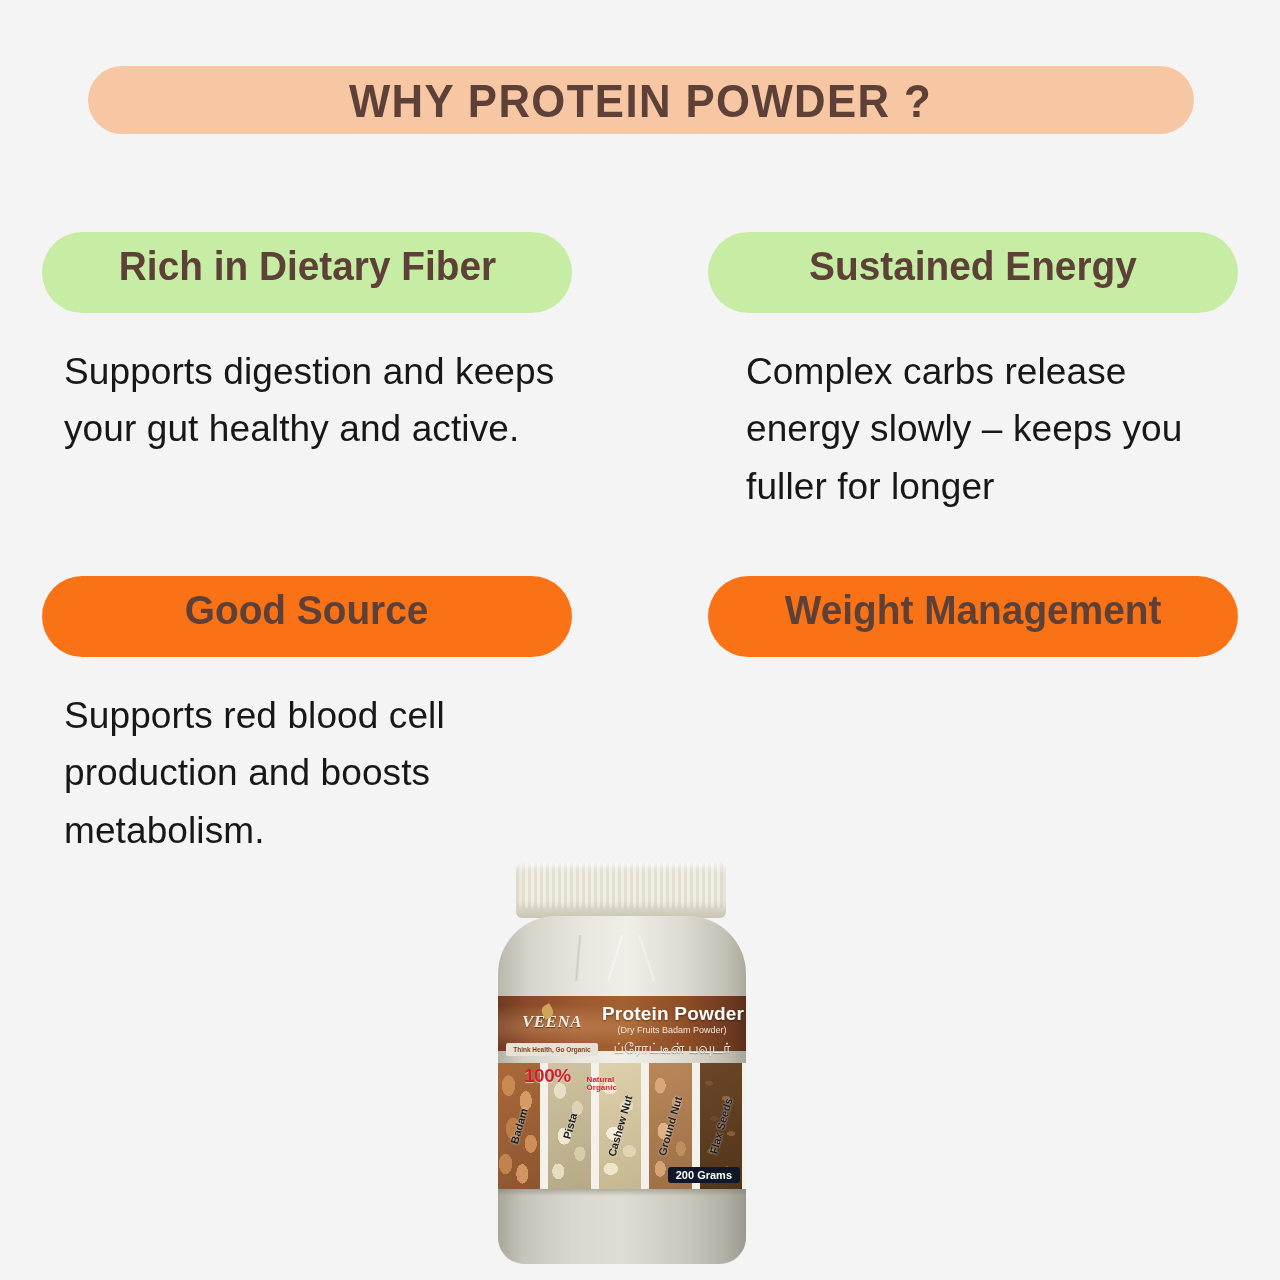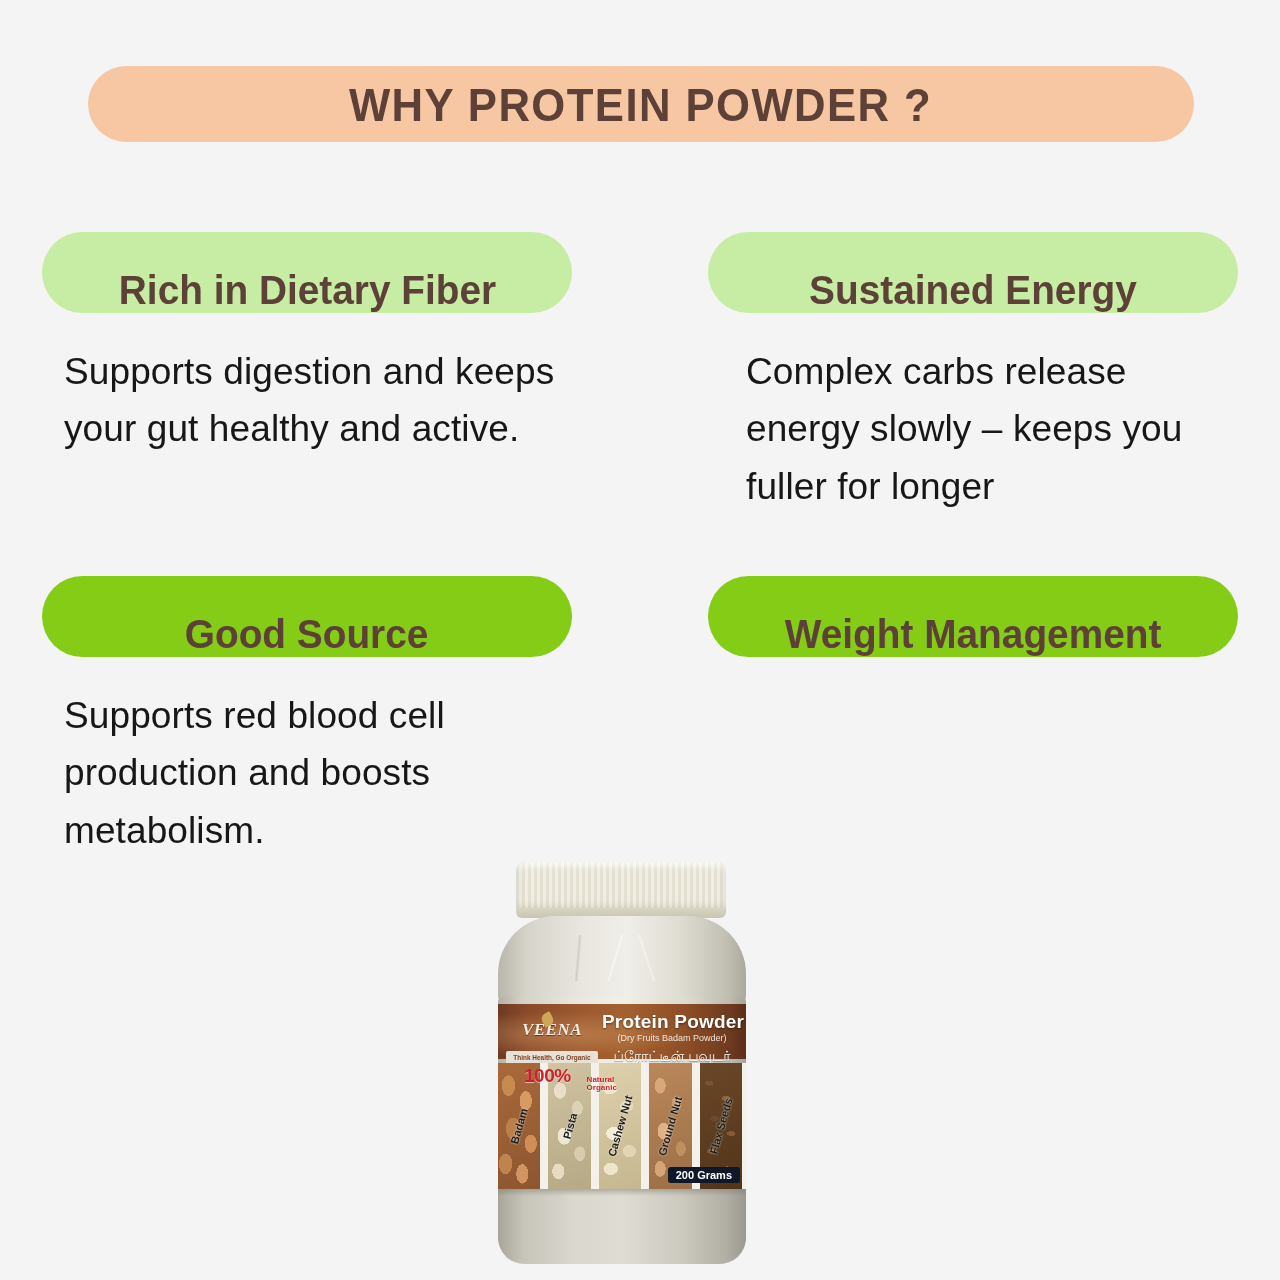--- a/index.html
+++ b/index.html
@@ -21,21 +21,21 @@
     height: 1280px;
     background: #f4f4f4;
   }
 
   
   .title-pill {
     position: absolute;
     left: 88px;
     top: 66px;
     width: 1106px;
-    height: 76px;
+    height: 68px;
     background: #f7c6a3;
     border-radius: 46px;
     display: flex;
     align-items: center;
     justify-content: center;
   }
   .title-text {
     font-family: "Liberation Sans Narrow", "Liberation Sans", sans-serif;
     font-weight: bold;
     font-size: 47px;
@@ -57,27 +57,27 @@
   }
   .card-col-left  { left: 42px;  width: 530px; }
   .card-col-right { left: 708px; width: 530px; }
   .card-row-top    { top: 0px; }
   .card-row-bottom { top: 344px; }
 
   .pill {
     height: 81px;
     border-radius: 41px;
     display: flex;
-    align-items: flex-end;
+    align-items: flex-start;
     justify-content: center;
     box-sizing: border-box;
-    padding: 0 14px;
+    padding: 12px 14px;
   }
   .pill-green { background: #c6eda3; }
-  .pill-peach { background: #84cc16; }
+  .pill-peach { background: #f97316; }
 
   .pill-label {
     font-family: "Liberation Sans Narrow", "Liberation Sans", sans-serif;
     font-weight: bold;
     font-size: 40px;
     color: #5d4138;
     white-space: nowrap;
     transform: scaleX(0.97);
   }
 
@@ -159,21 +159,21 @@
     background: linear-gradient(90deg,
       #b3b0a4 0%, #d4d2c7 10%, #e9e7df 32%,
       #f0efe9 50%, #dddace 76%, #bfbcb0 93%, #a7a499 100%);
     border-radius: 6px 6px 26px 26px;
   }
 
   
   .label-band {
     position: absolute;
     left: 4px;
-    top: 142px;
+    top: 134px;
     width: 248px;
     height: 55px;
     background:
       radial-gradient(ellipse at 22% 55%, rgba(255,200,140,.30) 0%, transparent 52%),
       linear-gradient(90deg,
         #6e3a22 0%, #8a4a28 12%, #9d5a30 34%,
         #a3602f 52%, #8d4d26 76%, #6d3920 94%, #5b2f1b 100%);
   }
 
   .brand-logo {

